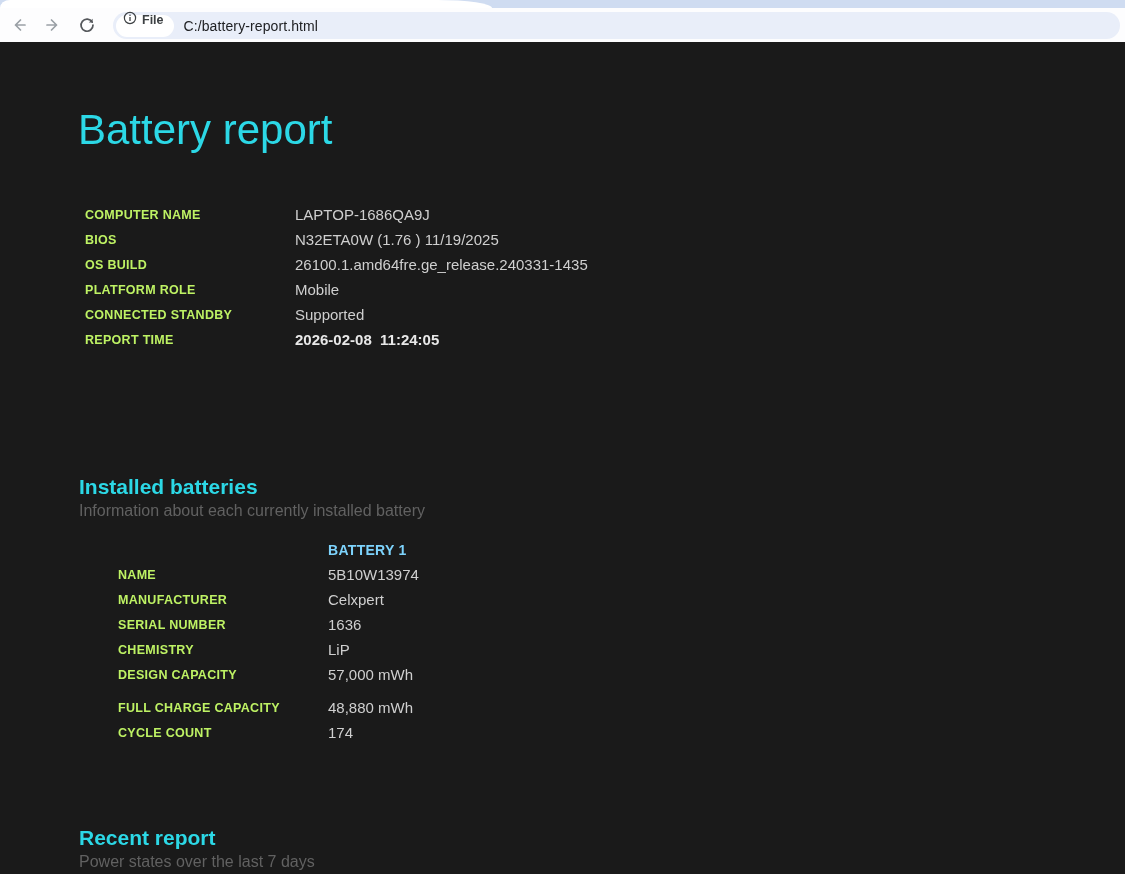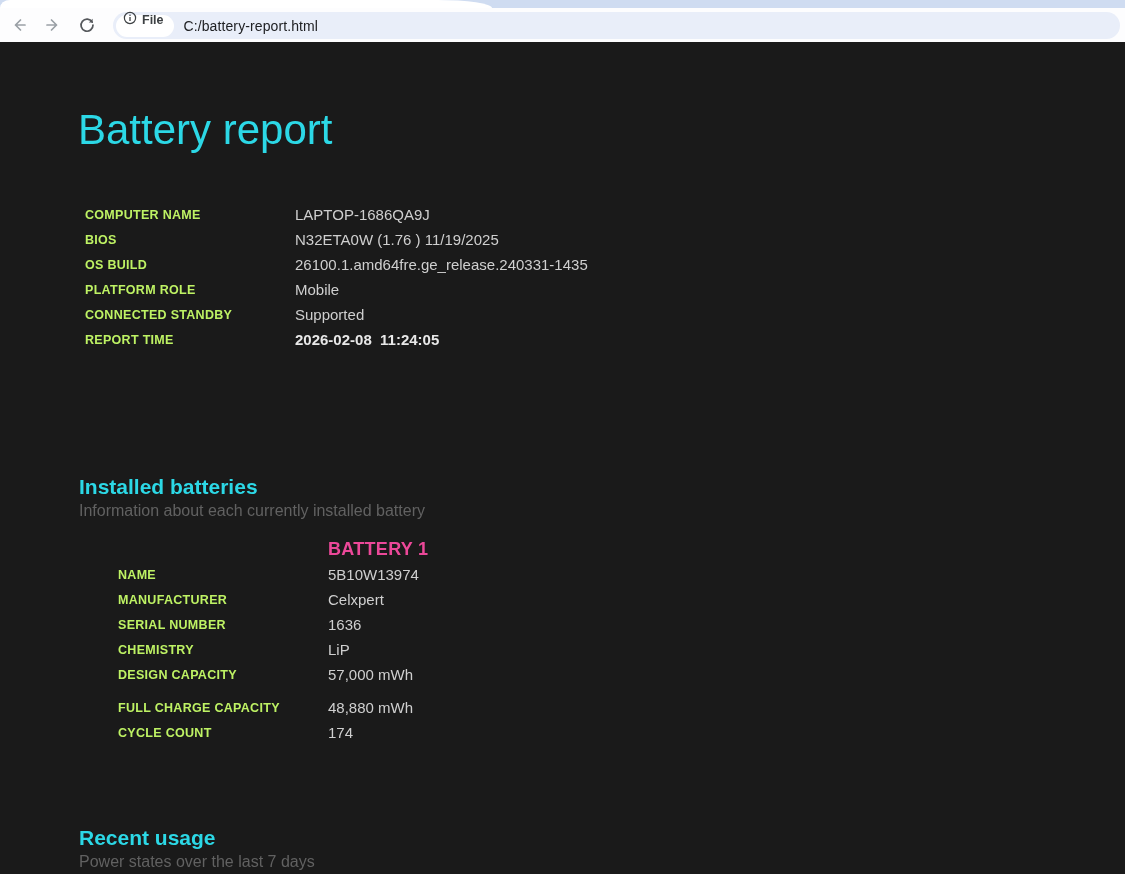--- a/index.html
+++ b/index.html
@@ -46,21 +46,21 @@
 
   .section-head { position:absolute; left:79px; font-size:21px; font-weight:700;
     color:#2cd8e6; line-height:26px; }
   .section-sub { position:absolute; left:79px; font-size:16px; color:#616161;
     line-height:18px; }
 
   .bat-table { left:86px; top:495px; }
   .bat-table .kv-label { width:242px;padding-left:32px; }
   .bat-header { height:25px; display:flex; align-items:center; }
   .bat-header .spacer { width:242px; flex:none; }
-  .bat-header .col-head { font-size:18px; font-weight:700; color:#ec4899;
+  .bat-header .col-head { font-size:14px; font-weight:700; color:#7dd3fc;
     letter-spacing:.3px; }
   .row-gap { height:8px; }
 </style>
 </head>
 <body>
 
 <div class="tabstrip">
   <div class="tab-remnant"></div>
 </div>
 
@@ -166,16 +166,16 @@
     <div class="kv-row">
       <span class="kv-label">FULL CHARGE CAPACITY</span>
       <span class="kv-val">48,880 mWh</span>
     </div>
     <div class="kv-row">
       <span class="kv-label">CYCLE COUNT</span>
       <span class="kv-val">174</span>
     </div>
   </div>
 
-  <div class="section-head" style="top:783px;">Recent usage</div>
+  <div class="section-head" style="top:783px;">Recent report</div>
   <div class="section-sub" style="top:811px;">Power states over the last 7 days</div>
 
 </div>
 
 </body></html>

